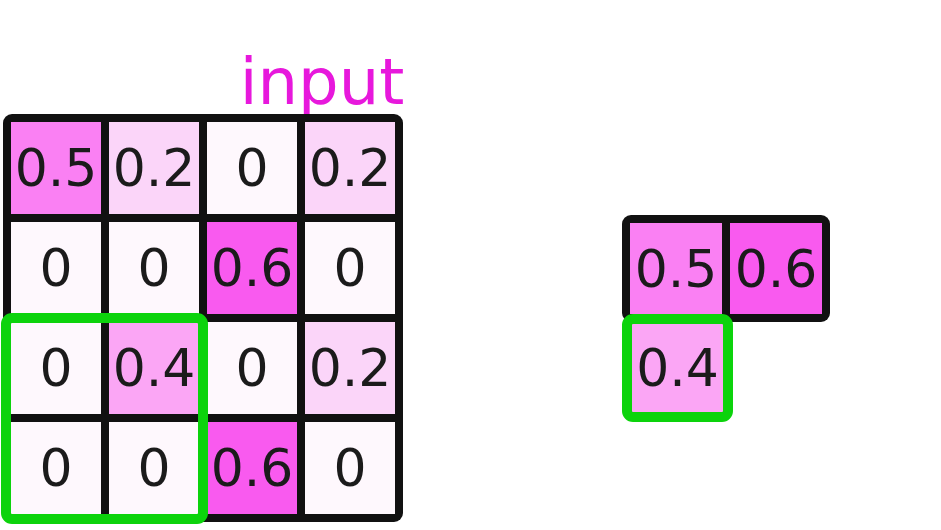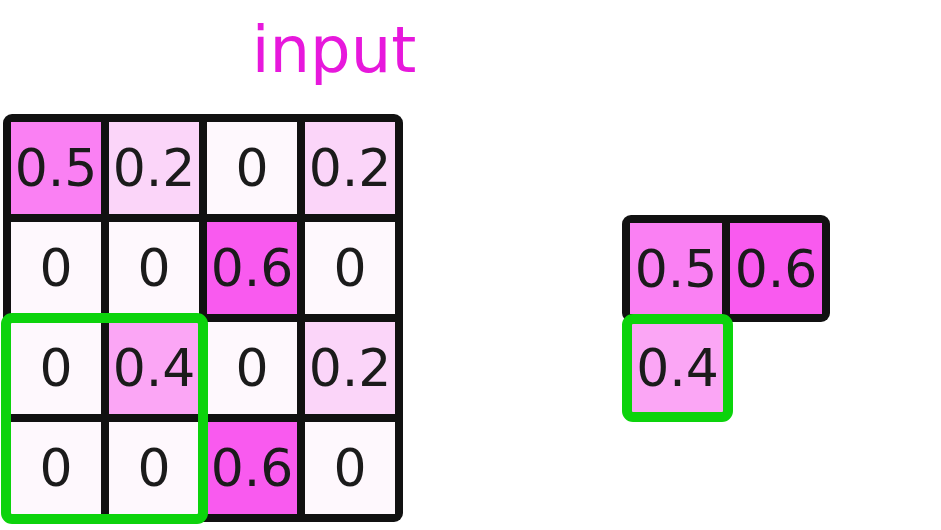--- a/index.html
+++ b/index.html
@@ -17,21 +17,21 @@
   }
   .title {
     position: absolute;
     top: 12px;
     font-size: 64px;
     line-height: 1.2;
     transform: translateX(-50%);
     white-space: nowrap;
     user-select: none;
   }
-  .title-input  { left: 334px; }
+  .title-input  { left: 322px; margin-top: 32px; }
   .title-output { left: 826px; }
 
   .pix-grid {
     position: absolute;
     display: grid;
     gap: 8px;
     padding: 8px;
     border-radius: 9px;
   }
   .input-grid {

